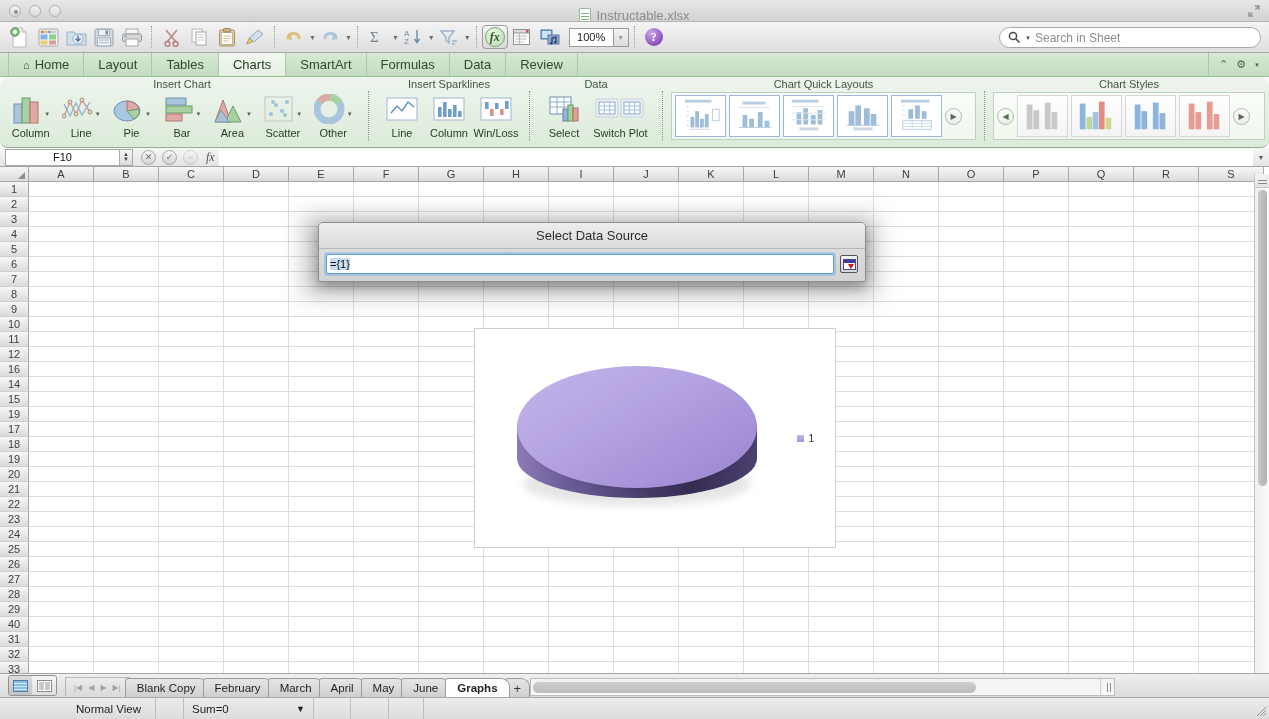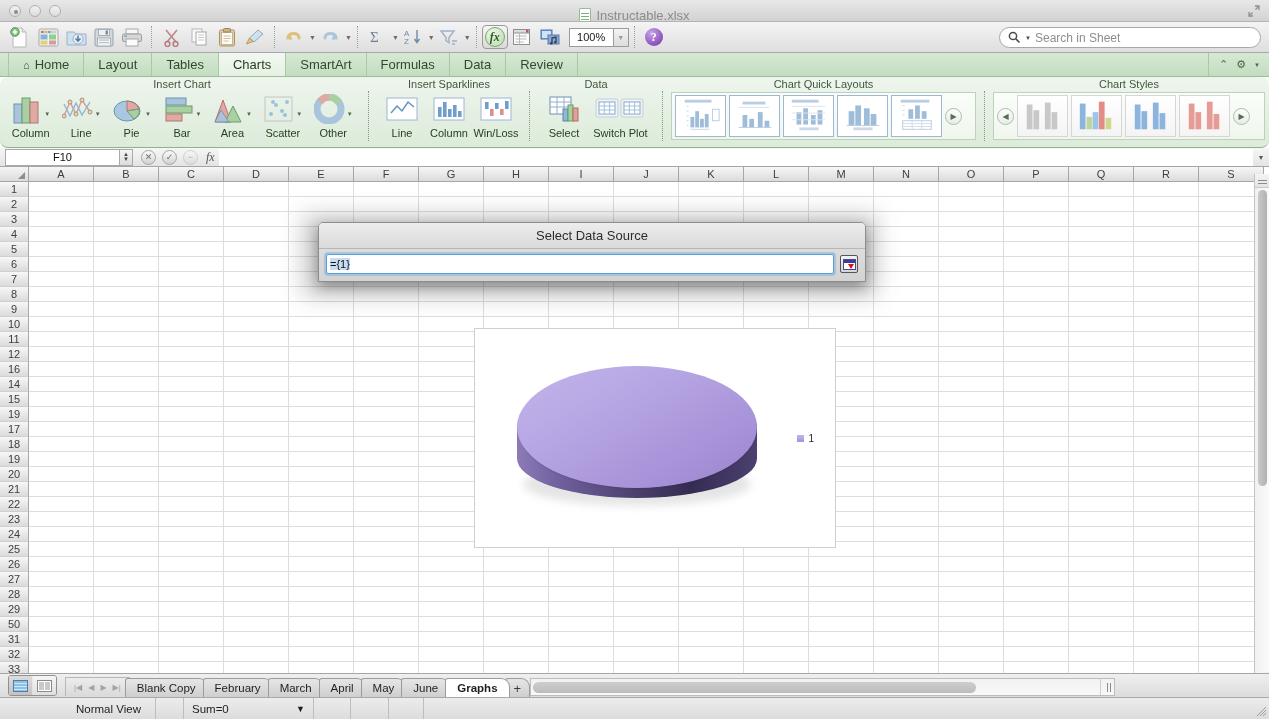--- a/index.html
+++ b/index.html
@@ -1009,21 +1009,21 @@
         <div class="rowhdr">20</div>
         <div class="rowhdr">21</div>
         <div class="rowhdr">22</div>
         <div class="rowhdr">23</div>
         <div class="rowhdr">24</div>
         <div class="rowhdr">25</div>
         <div class="rowhdr">26</div>
         <div class="rowhdr">27</div>
         <div class="rowhdr">28</div>
         <div class="rowhdr">29</div>
-        <div class="rowhdr">50</div>
+        <div class="rowhdr">40</div>
         <div class="rowhdr">31</div>
         <div class="rowhdr">32</div>
         <div class="rowhdr">33</div>
         <div class="rowhdr">34</div>
       </div>
   </div>
   <div class="sheet-area">
     <div class="colhdr-row" id="colheaders">
         <div class="colhdr">A</div>
         <div class="colhdr">B</div>

